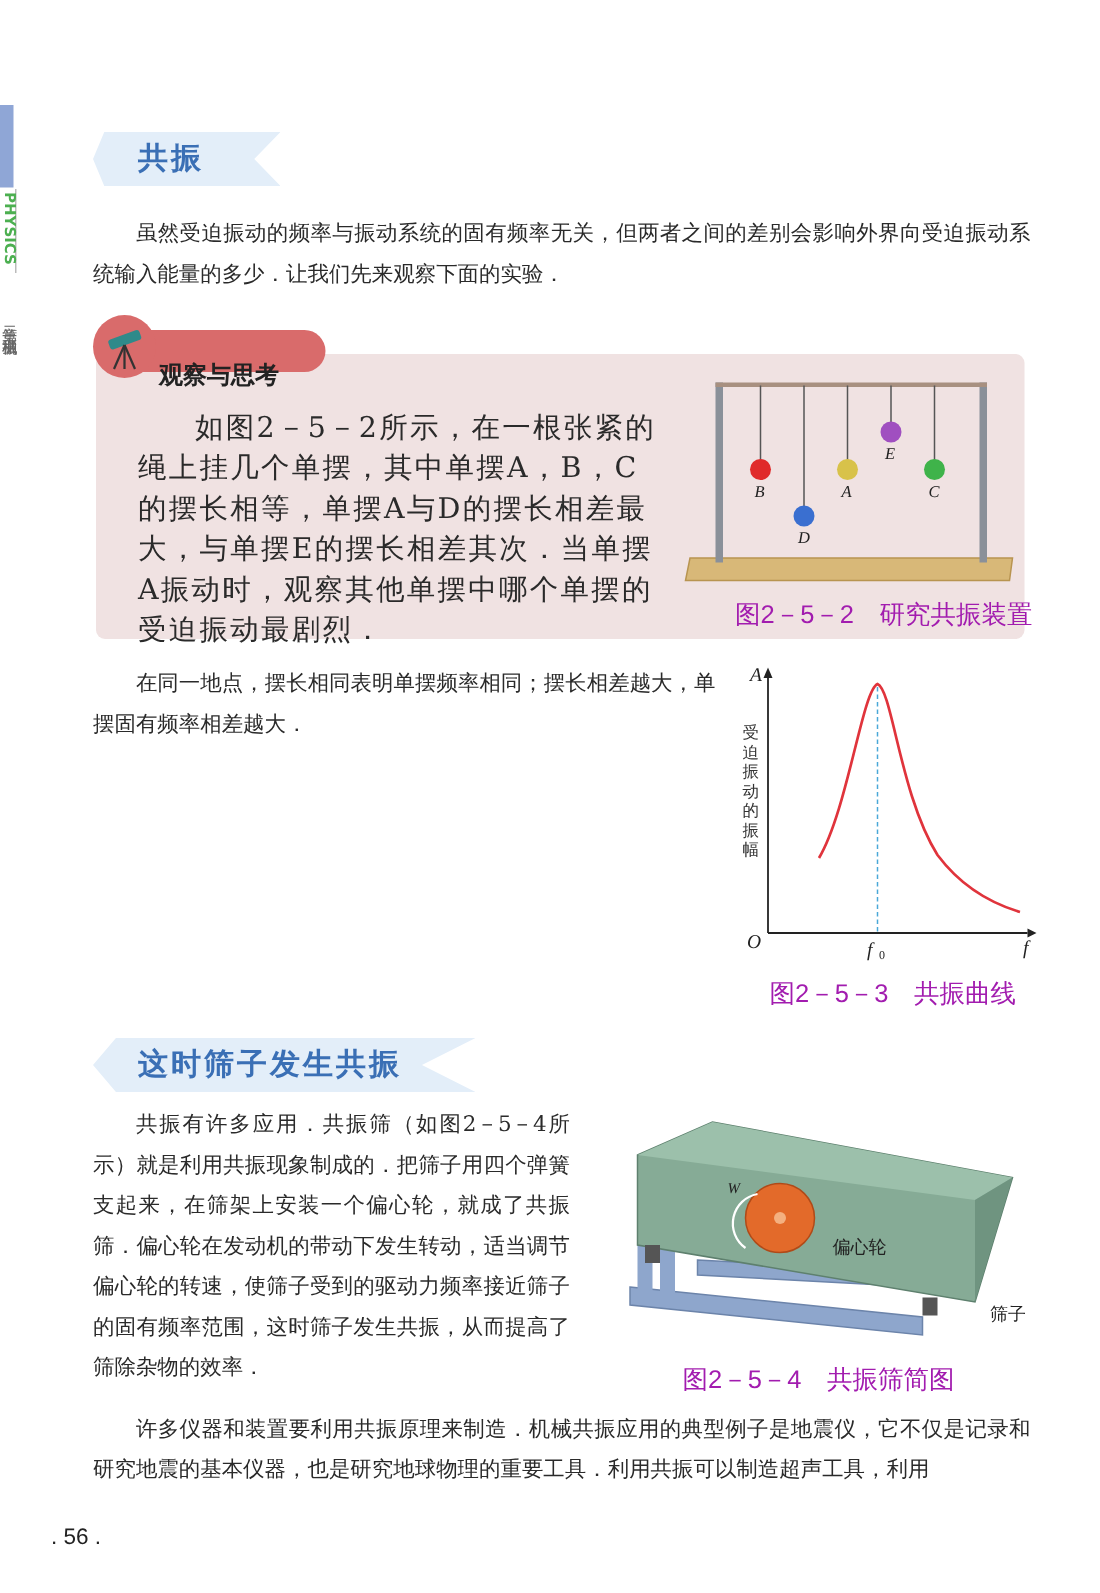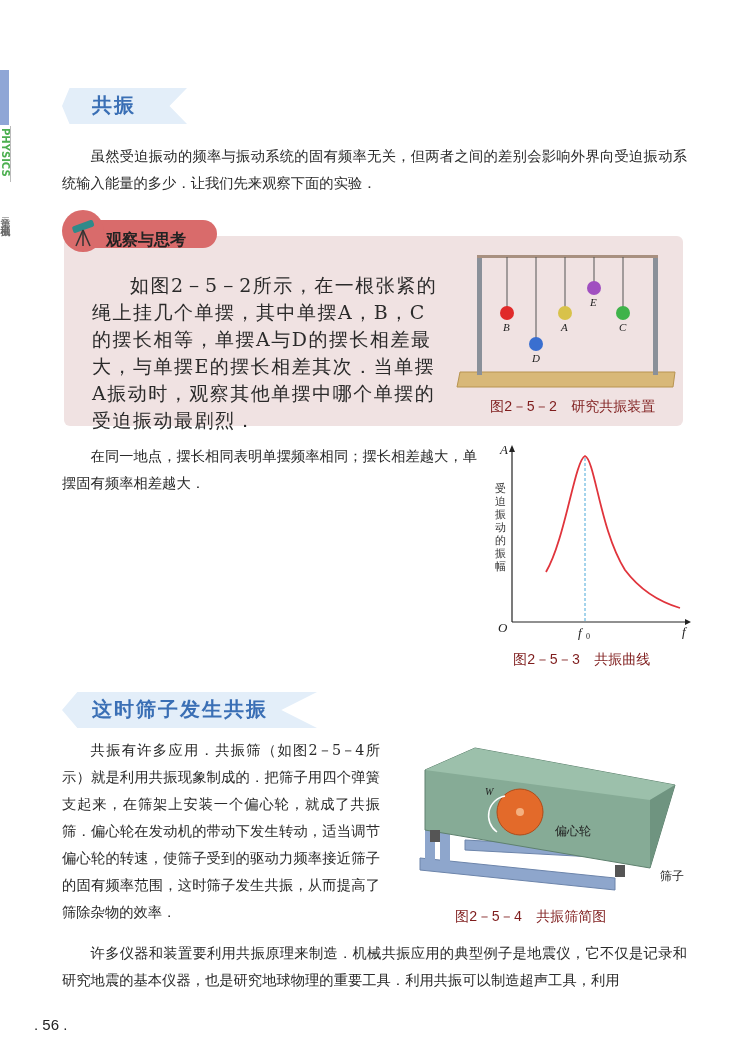--- a/index.html
+++ b/index.html
@@ -19,24 +19,24 @@
   .sec-head { height:36px; background:#e3eef9; clip-path:polygon(6% 0,100% 0,86% 50%,100% 100%,6% 100%,0 50%); }
   .sec-head span { position:absolute; left:30px; top:4px; font-family:"DejaVu Sans",sans-serif; font-weight:bold;
         font-size:20px; color:#3a6fb5; letter-spacing:2px; }
   .para { font-size:14.3px; line-height:27px; text-align:justify; }
   .para b { font-family:"DejaVu Sans",sans-serif; }
   .indent { text-indent:2em; }
   
   .obs-box { left:64px; top:236px; width:619px; height:190px; background:#f0e2e2; border-radius:6px; }
   .obs-circle { left:62px; top:210px; width:42px; height:42px; border-radius:50%; background:#d96b6b; }
   .obs-pill { left:82px; top:220px; width:135px; height:28px; border-radius:14px; background:#d96b6b; }
-  .obs-pill span { position:absolute; left:24px; top:10px; font-family:"DejaVu Sans",sans-serif; font-weight:bold;
+  .obs-pill span { position:absolute; left:24px; top:20px; font-family:"DejaVu Sans",sans-serif; font-weight:bold;
         font-size:16px; color:#222; }
   .obs-text { left:92px; top:272px; width:350px; font-size:19px; line-height:27px; letter-spacing:1.5px; }
-  .caption { font-size:14px; color:#7f1d1d; font-family:Liberation Mono, monospace; }
+  .caption { font-size:17px; color:#a21caf; font-family:Liberation Sans, sans-serif; }
   .page-num { left:34px; top:1016px; font-family:"Liberation Sans",sans-serif; font-size:15px; color:#222; }
 </style>
 </head>
 <body>
 
 <div class="abs side-bar"></div>
 <div class="abs side-line"></div>
 <div class="abs side-physics">
     <span>PHYSICS</span>
   </div>

